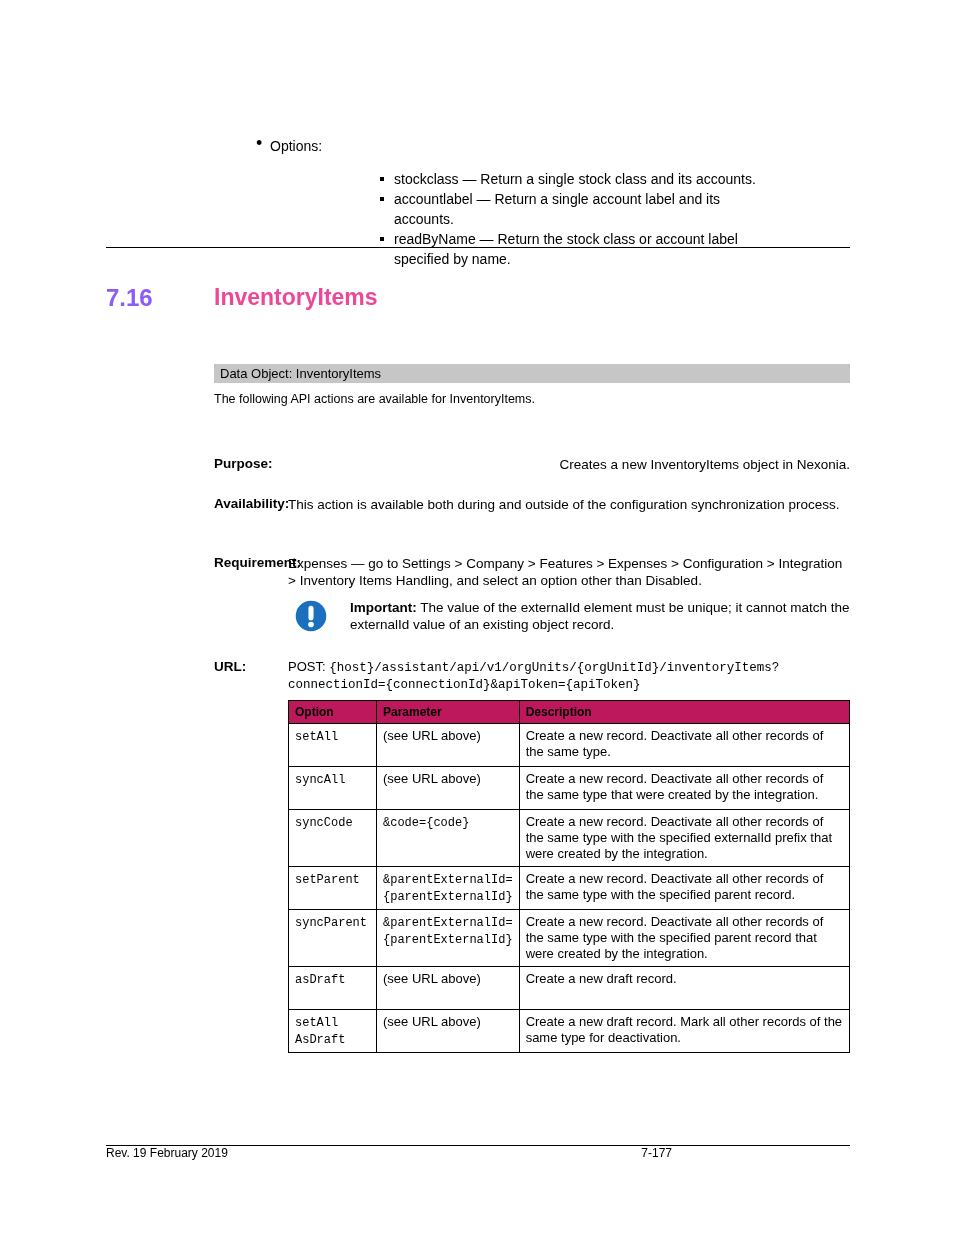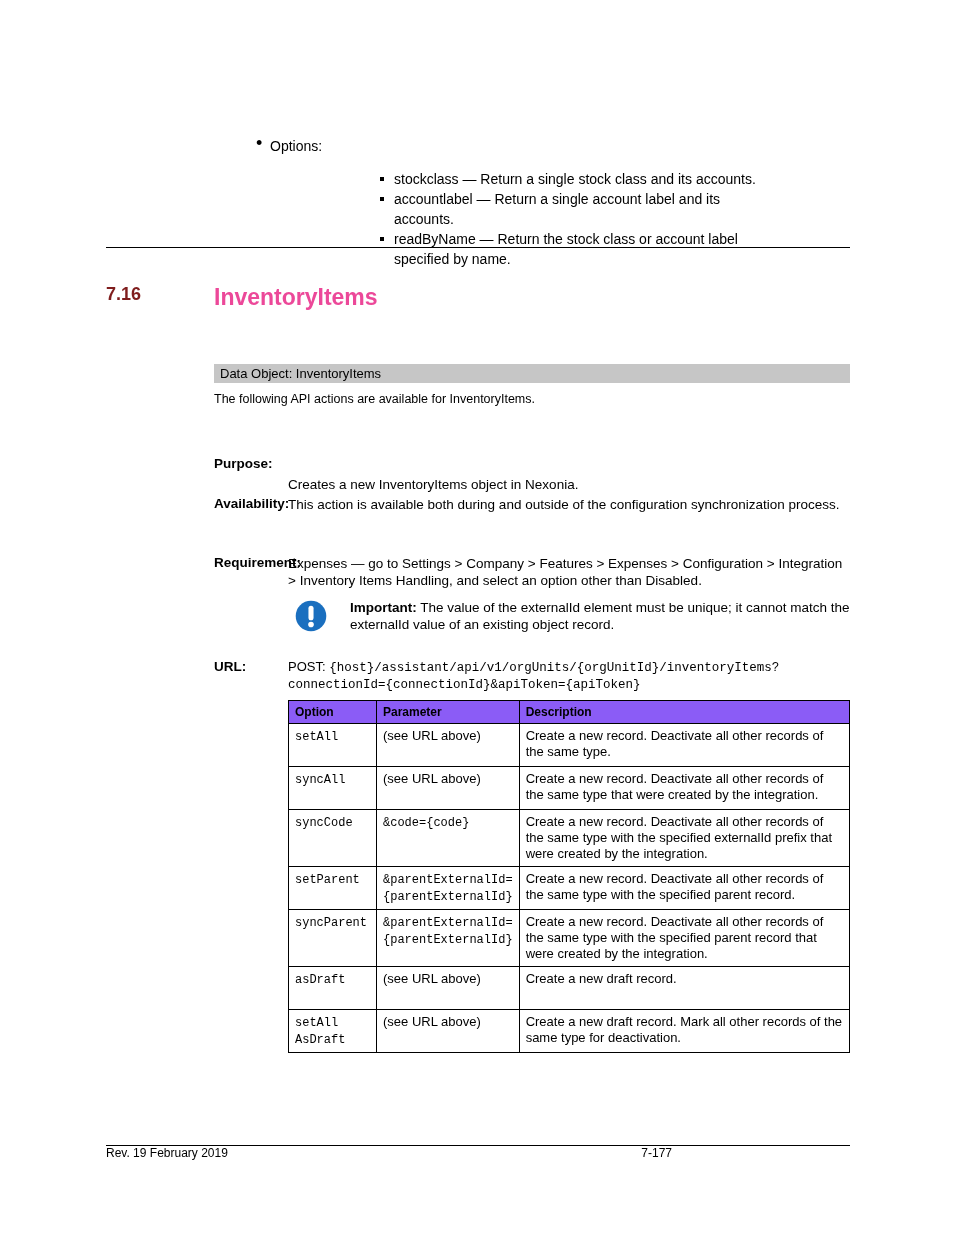--- a/index.html
+++ b/index.html
@@ -70,23 +70,23 @@
   .section-row {
     position: absolute;
     top: 284px;
     left: 0;
     width: 954px;
   }
   .section-num {
     position: absolute;
     left: 106px;
     top: 0;
-    font-size: 18px;
-    font-weight: 700;
-    color: #7f1d1d;
+    font-size: 24px;
+    font-weight: 700;
+    color: #8b5cf6;
     text-align: right;
   }
   .section-head {
     position: absolute;
     left: 214px;
     top: 0;
     font-size: 23px;
     font-weight: 700;
     color: #ec4899;
   }
@@ -120,21 +120,21 @@
     font-size: 13.5px;
   }
   .label-body {
     position: absolute;
     left: 288px;
     width: 562px;
     font-size: 13.5px;
     line-height: 17px;
   }
   .purpose-label    { top: 456px; left: 214px; }
-  .purpose-body     { top: 476px; }
+  .purpose-body     { top: 456px; text-align: right; }
   .avail-label      { top: 496px; left: 214px; }
   .avail-body       { top: 496px; }
   .req-label        { top: 555px; left: 214px; }
   .req-body         { top: 555px; }
   
   .important-box {
     position: absolute;
     top: 599px;
     left: 288px;
     width: 562px;
@@ -181,21 +181,21 @@
     border-collapse: collapse;
     font-size: 13px;
   }
   .param-table th, .param-table td {
     border: 1px solid #000;
     vertical-align: top;
     padding: 4px 6px 4px 6px;
     text-align: left;
   }
   .param-table thead th {
-    background: #8b5cf6;
+    background: #be185d;
     font-weight: 700;
     font-size: 12px;
     height: 13px;
   }
   .param-table col.c1 { width: 88px; }
   .param-table col.c2 { width: 130px; }
   .param-table col.c3 { }
   .param-table td.mono, .param-table .mono { font-family: "Courier New", monospace; font-size: 12px; }
   .param-table td { height: 34px; line-height: 16px; }
   .hr-bottom {

